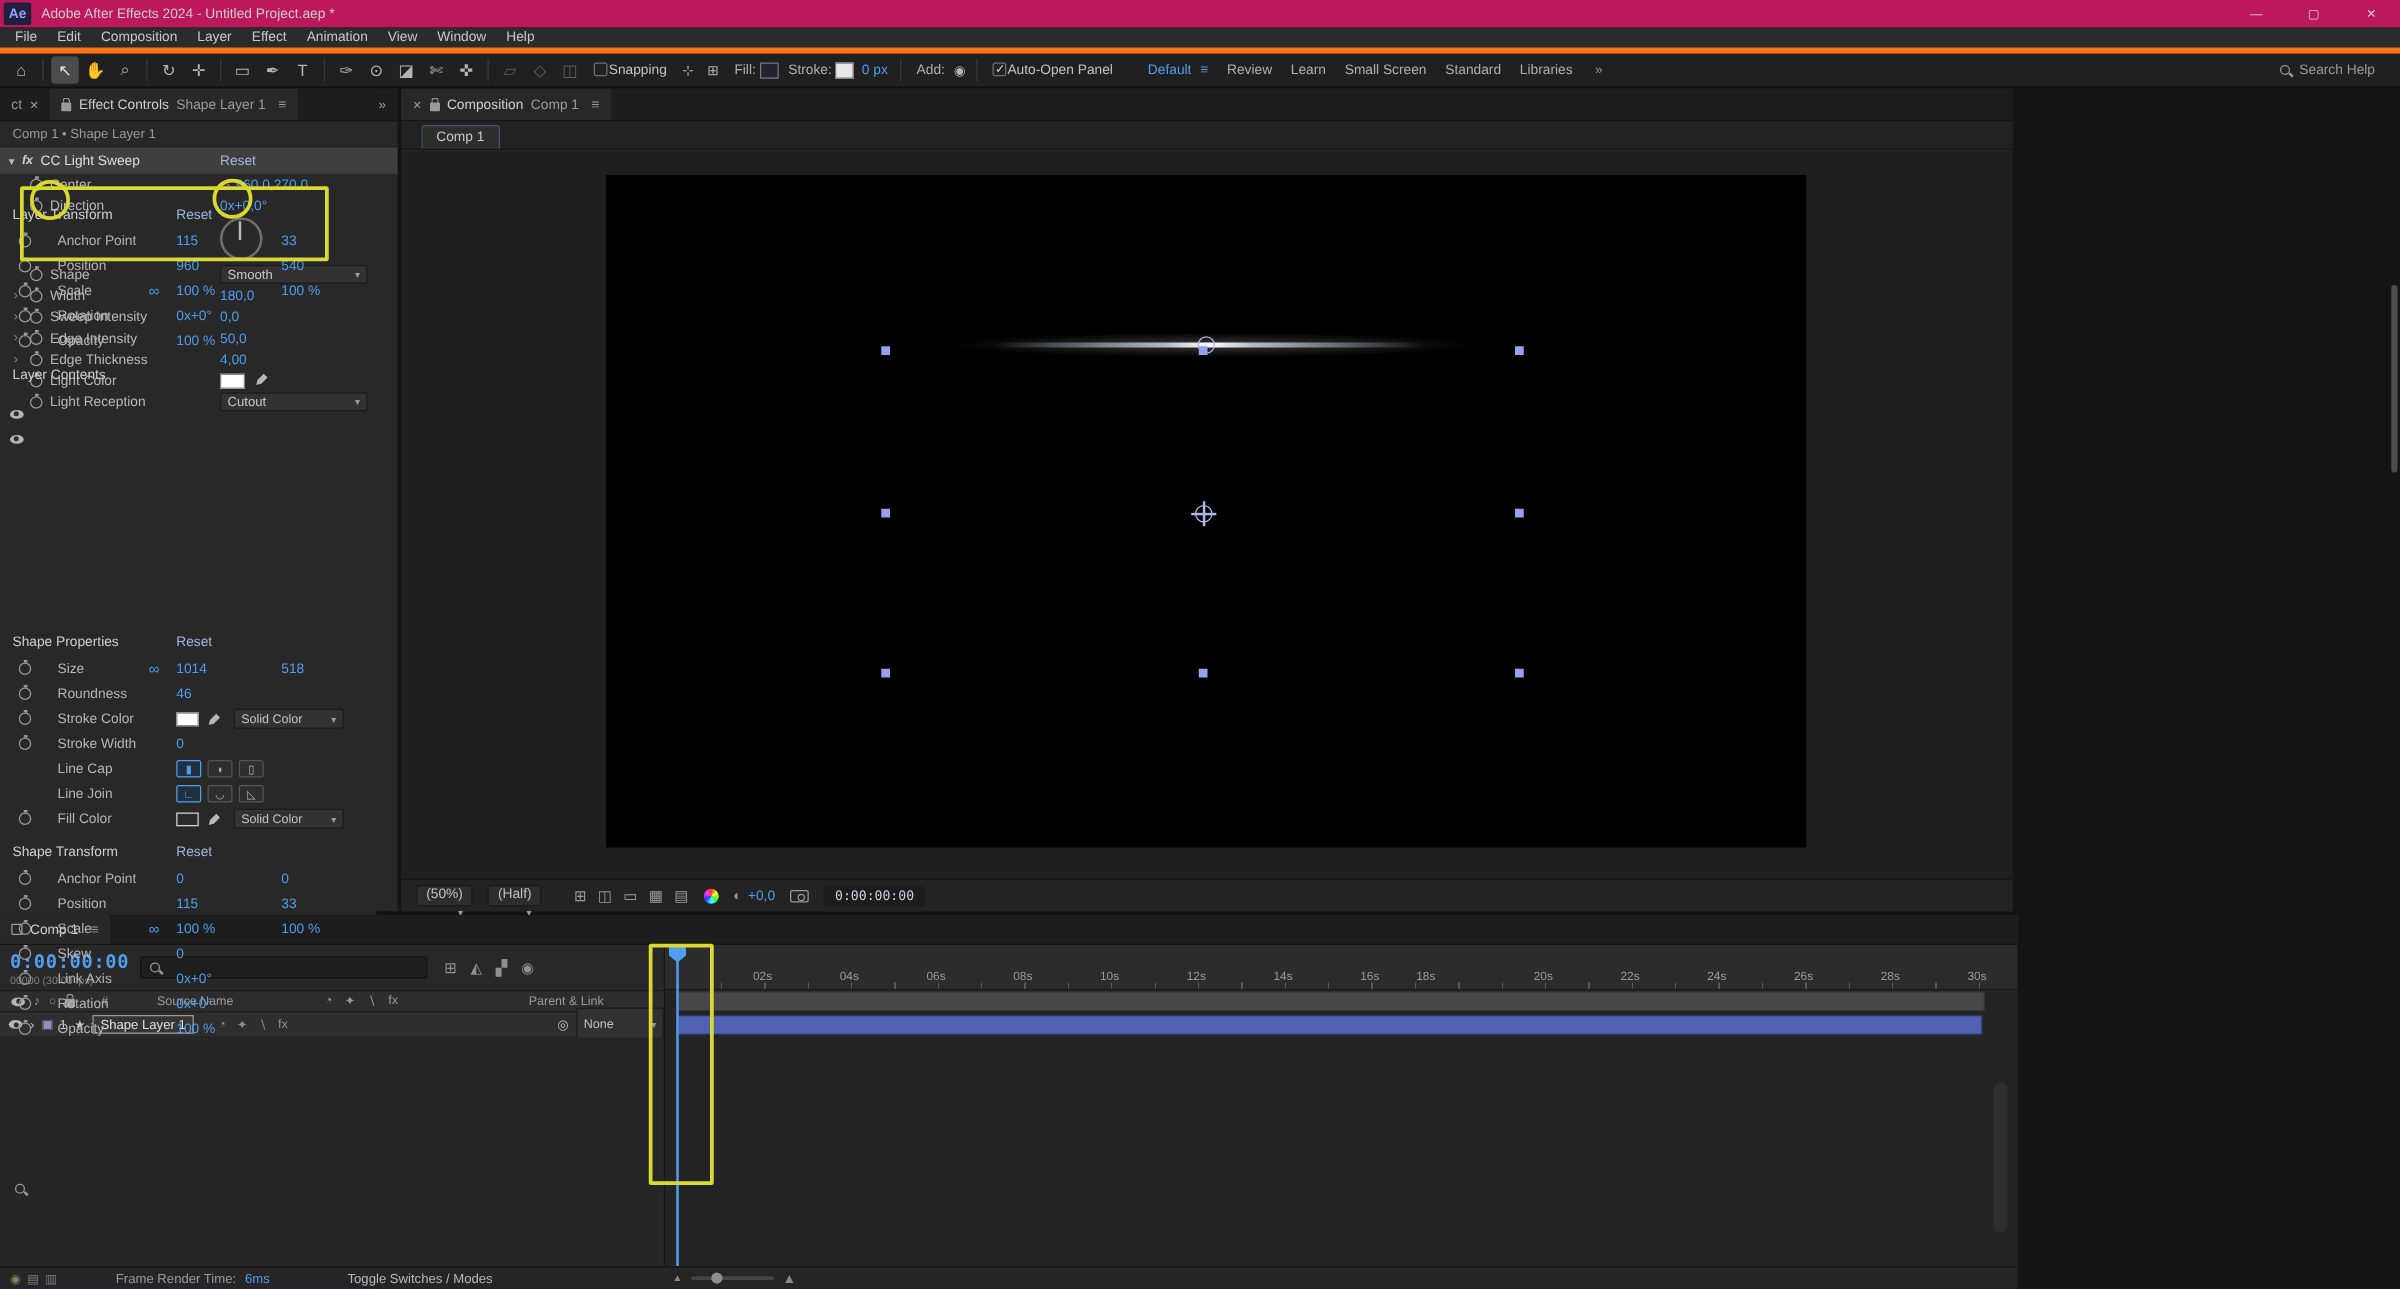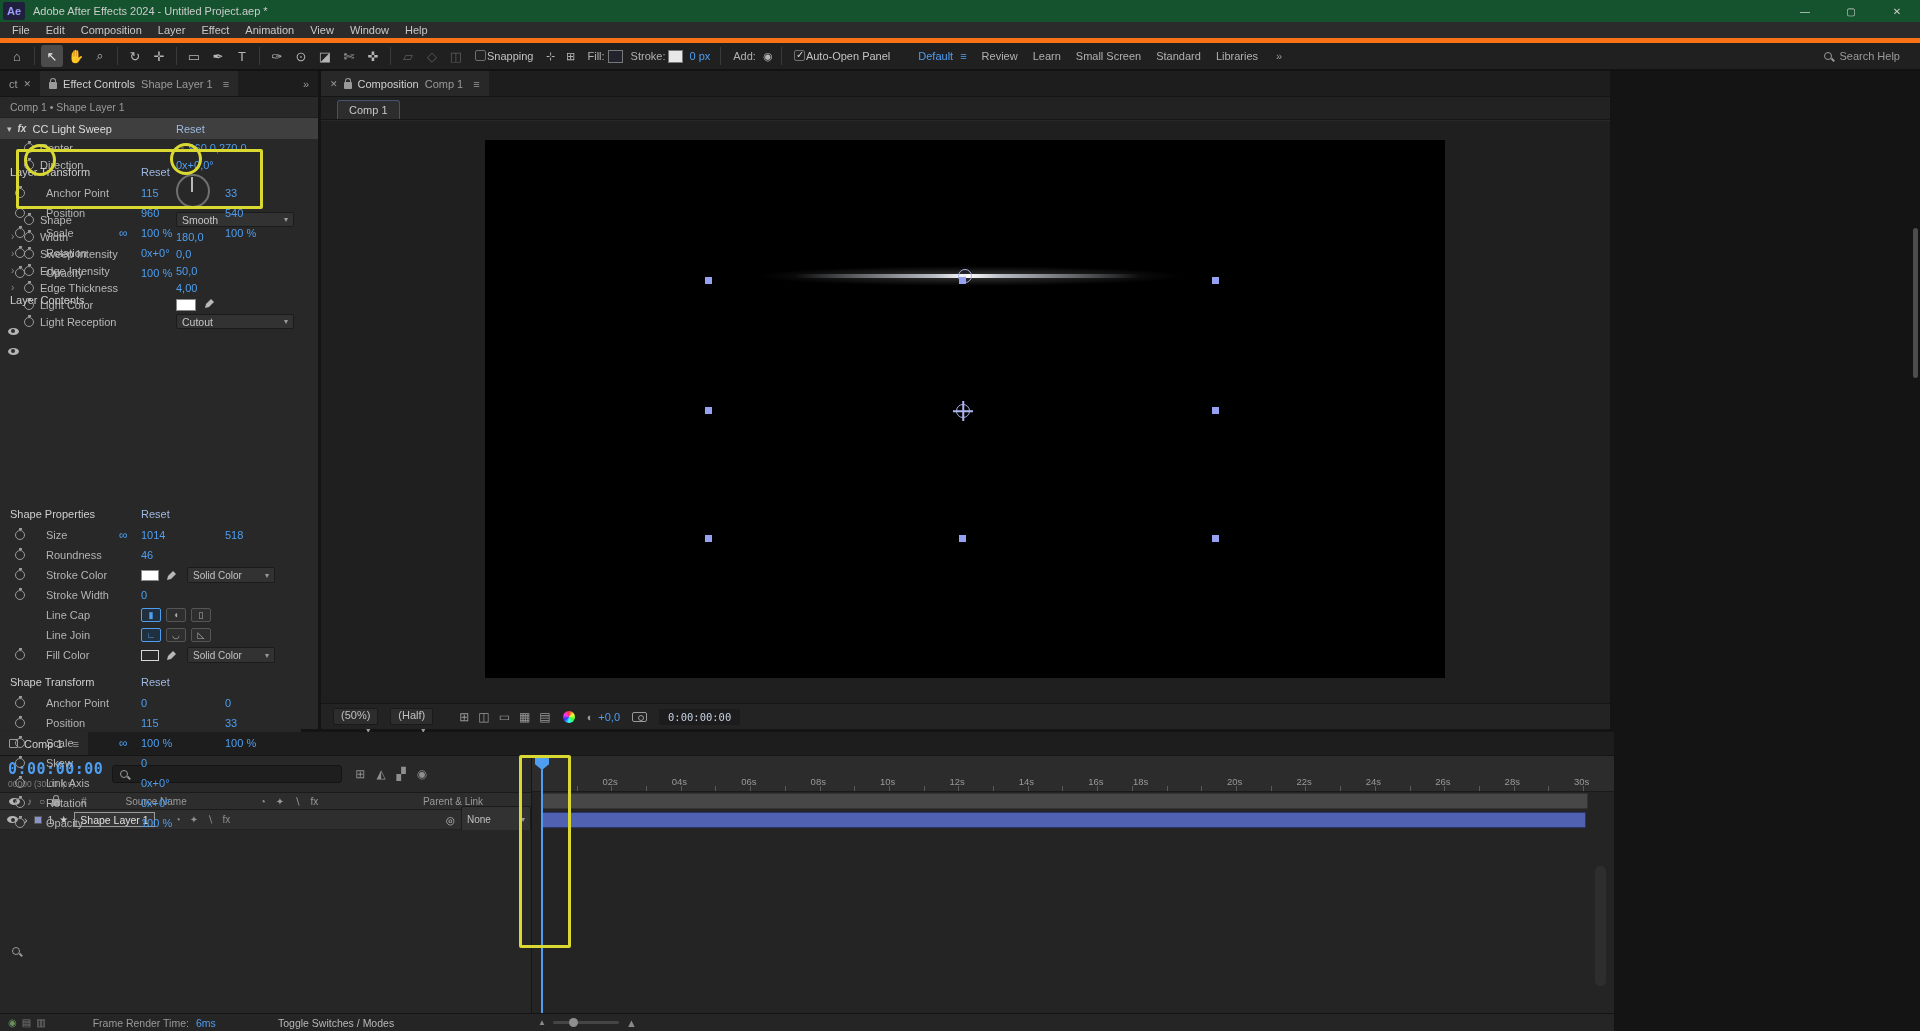--- a/index.html
+++ b/index.html
@@ -1,21 +1,21 @@
 <!DOCTYPE html>
 <html><head>
 <meta charset="utf-8">
 <style>
   * { margin:0; padding:0; box-sizing:border-box; }
   html,body { width:1920px; height:1031px; }
   body { font-family:"Liberation Sans",sans-serif; font-size:11px; color:#c2c2c2;
          background:#141414; overflow:hidden; position:relative; }
 
   
-  .titlebar { height:22px; background:#14532d; display:flex; align-items:center; }
+  .titlebar { height:22px; background:#be185d; display:flex; align-items:center; }
   .ae-badge { width:22px; height:18px; margin-left:3px; background:#20203d; color:#9d9dfd;
               font-weight:bold; font-size:11px; display:flex; align-items:center; justify-content:center; border-radius:2px; }
   .title-text { margin-left:8px; color:#cccccc; }
   .win-controls { margin-left:auto; display:flex; height:100%; }
   .winbtn { width:46px; display:flex; align-items:center; justify-content:center; font-size:10px; color:#cfcfcf; }
 
   
   .menubar { height:21px; background:#2b2b2b; border-bottom:5px solid #f97316; display:flex; align-items:center; padding-left:4px; }
   .menu-item { padding:0 8px; color:#c8c8c8; }
 

